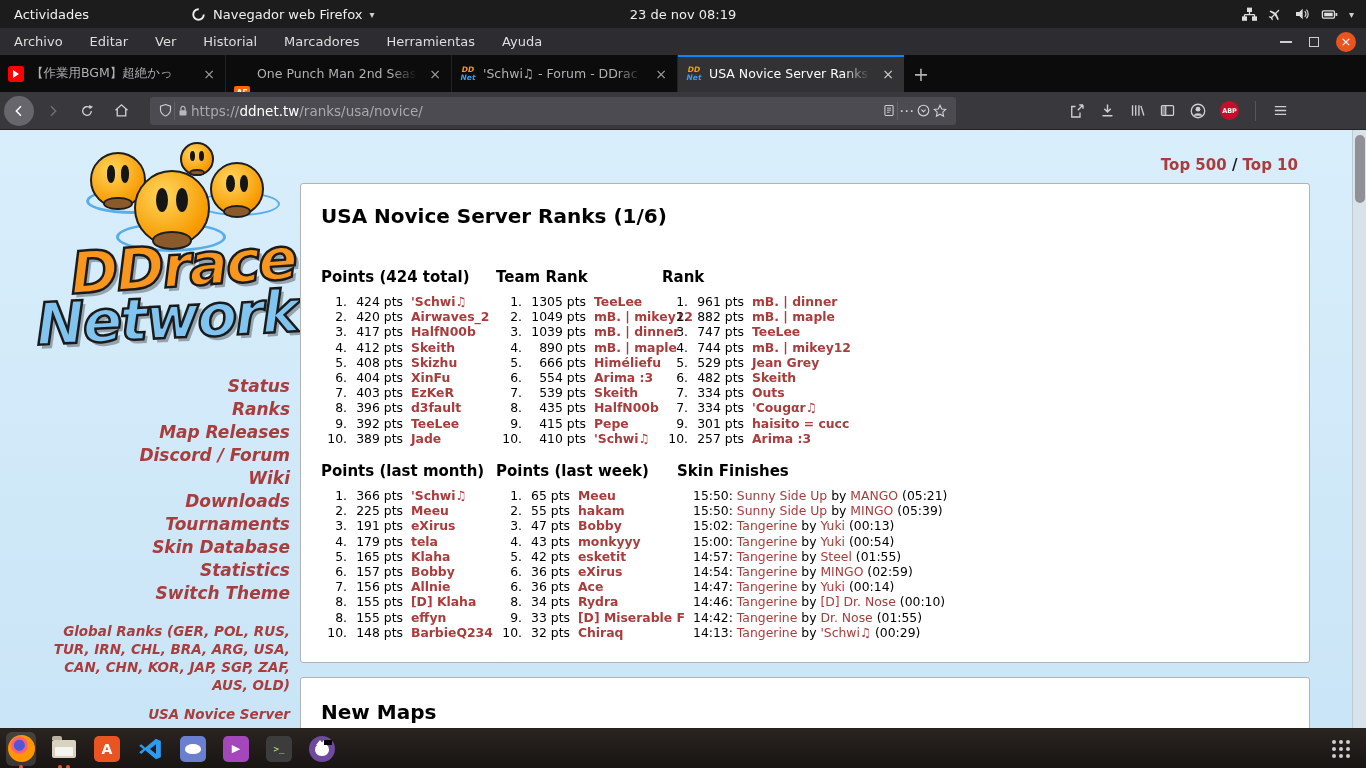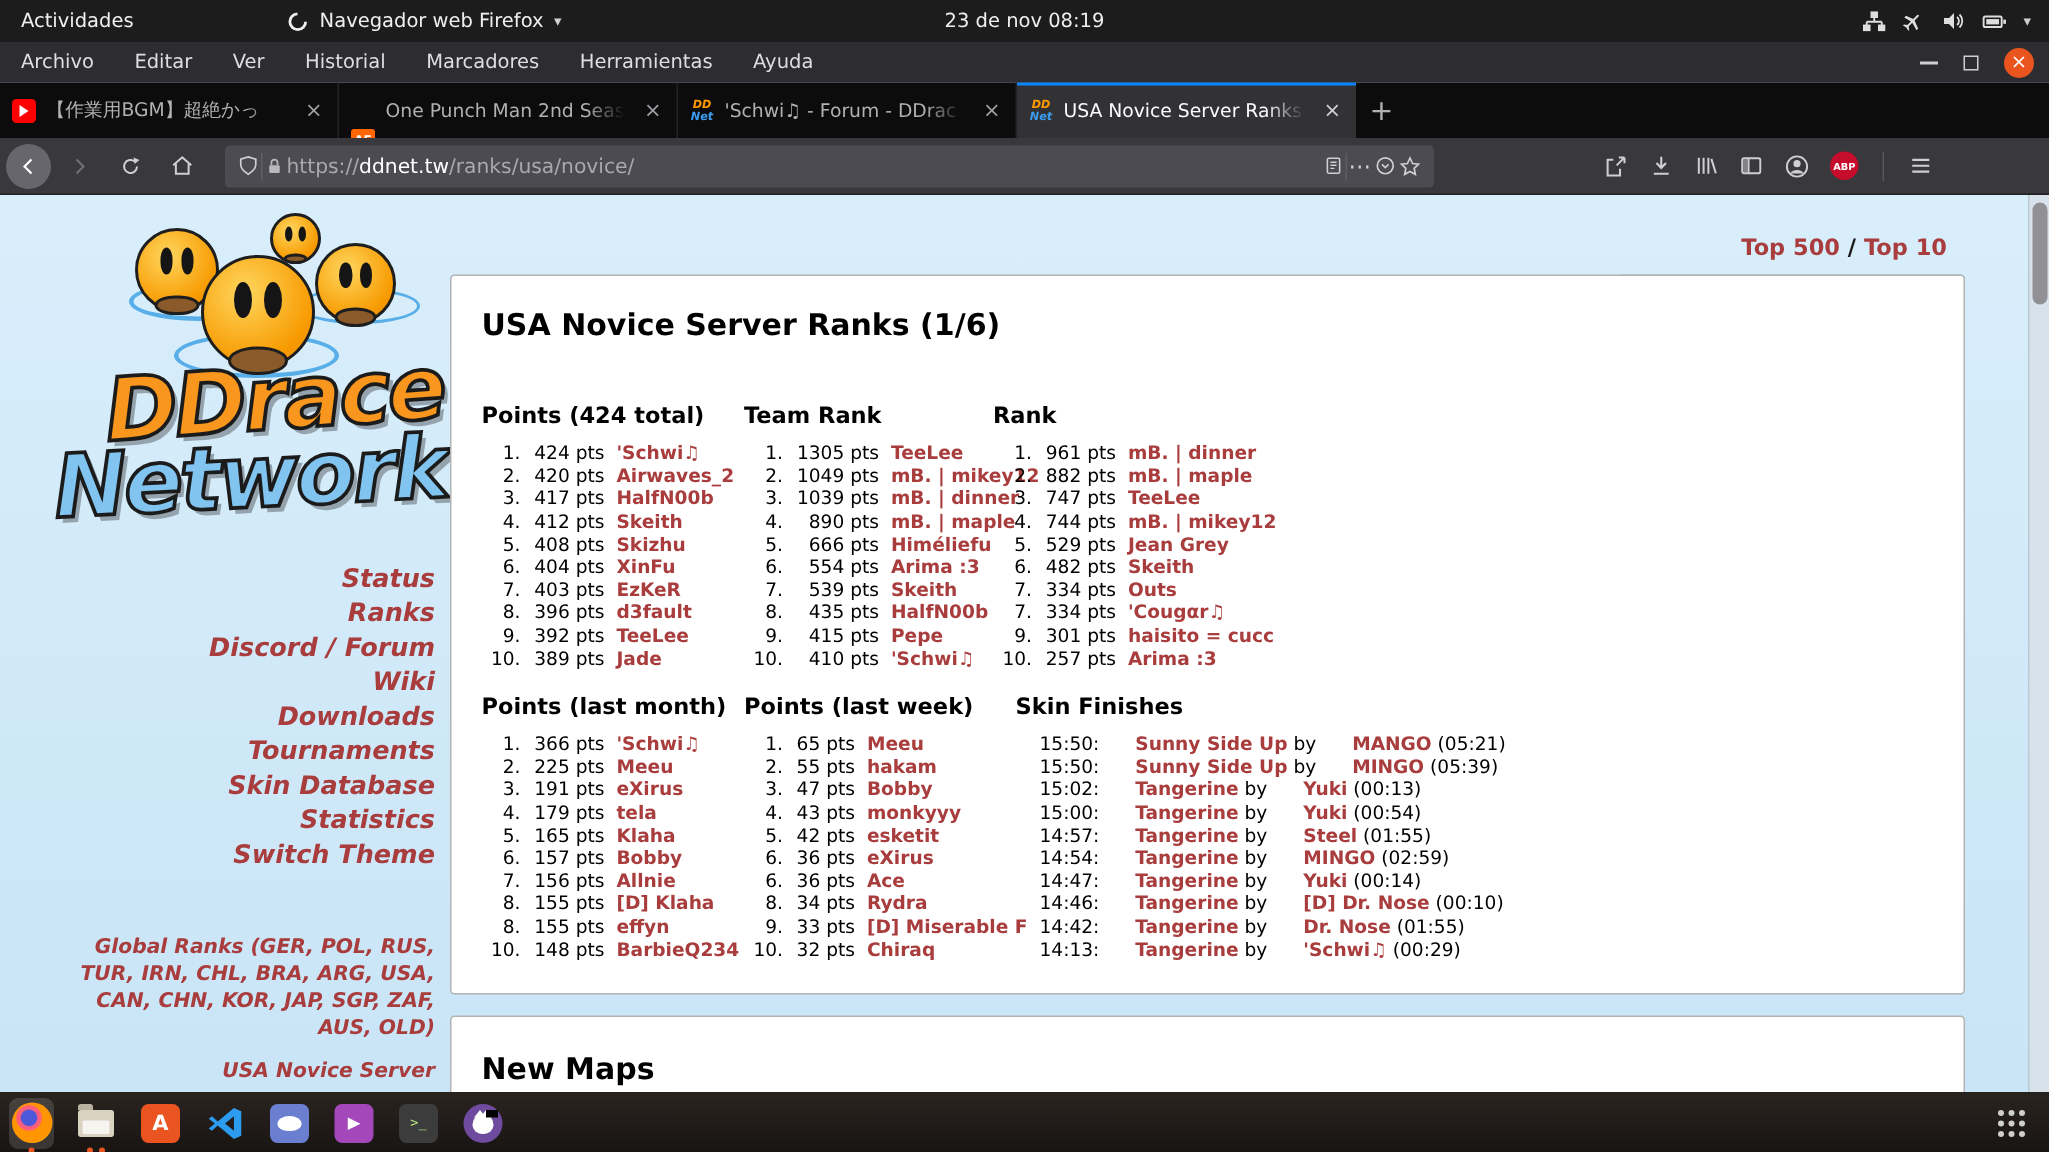--- a/index.html
+++ b/index.html
@@ -101,21 +101,21 @@
   .c1 { left:20px; } .c2 { left:195px; } .c3 { left:361px; } .c3b { left:376px; }
   .row1 { top:84px; } .row2 { top:278px; }
   .rlist { position:absolute; list-style:none; }
   .lrow1 { top:110px; } .lrow2 { top:304px; }
   .rlist li { font-size:12.4px; line-height:15.2px; color:#000; white-space:nowrap; }
   .rlist .pos { display:inline-block; width:26px; text-align:right; }
   .rlist .pts { display:inline-block; text-align:right; }
   .w52 .pts { width:52px; } .w60 .pts { width:60px; } .w44 .pts { width:44px; }
   .rlist .name { margin-left:8px; font-weight:bold; color:#a93c3c; text-decoration:none; cursor:pointer; }
   #finlist { left:392px; }
-  #finlist li b, #finlist li a { font-weight:bold; color:#a93c3c; text-decoration:none; cursor:pointer;margin-left:20px; }
+  #finlist li b, #finlist li a { font-weight:normal; color:#a93c3c; text-decoration:none; cursor:pointer; }
 
   
   #dock { position:absolute; left:0; bottom:0; width:1366px; height:40px;
           background:linear-gradient(180deg, rgba(42,36,32,.97), rgba(24,20,18,.97)),
                      repeating-linear-gradient(100deg, #241f1c 0 150px, #1c1815 150px 290px);
           border-top:1px solid rgba(255,255,255,.06); display:flex; align-items:center; }
   .dock-item { position:relative; width:30px; height:34px; margin-left:13px; display:flex; align-items:center; justify-content:center; }
   .dock-item.first { margin-left:6px; }
   .active-bg { background:rgba(255,255,255,.14); border-radius:6px; }
   .run-dot { position:absolute; bottom:-3px; width:4px; height:4px; border-radius:50%; background:#e95420; }
@@ -349,20 +349,21 @@
         <span class="foot"></span>
       </span>
     <div class="logo-txt" id="logo-dd">DDrace</div>
     <div class="logo-txt" id="logo-net">Network</div>
   </div>
 
   <ul id="sidenav">
 
   <li><a>Status</a></li>
       <li><a>Ranks</a></li>
+      <li><a>Map Releases</a></li>
       <li><a>Discord / Forum</a></li>
       <li><a>Wiki</a></li>
       <li><a>Downloads</a></li>
       <li><a>Tournaments</a></li>
       <li><a>Skin Database</a></li>
       <li><a>Statistics</a></li>
       <li><a>Switch Theme</a></li>
     </ul>
   <div id="globalranks">Global Ranks (GER, POL, RUS, TUR, IRN, CHL, BRA, ARG, USA, CAN, CHN, KOR, JAP, SGP, ZAF, AUS, OLD)</div>
   <div id="serverlink">USA Novice Server</div>

